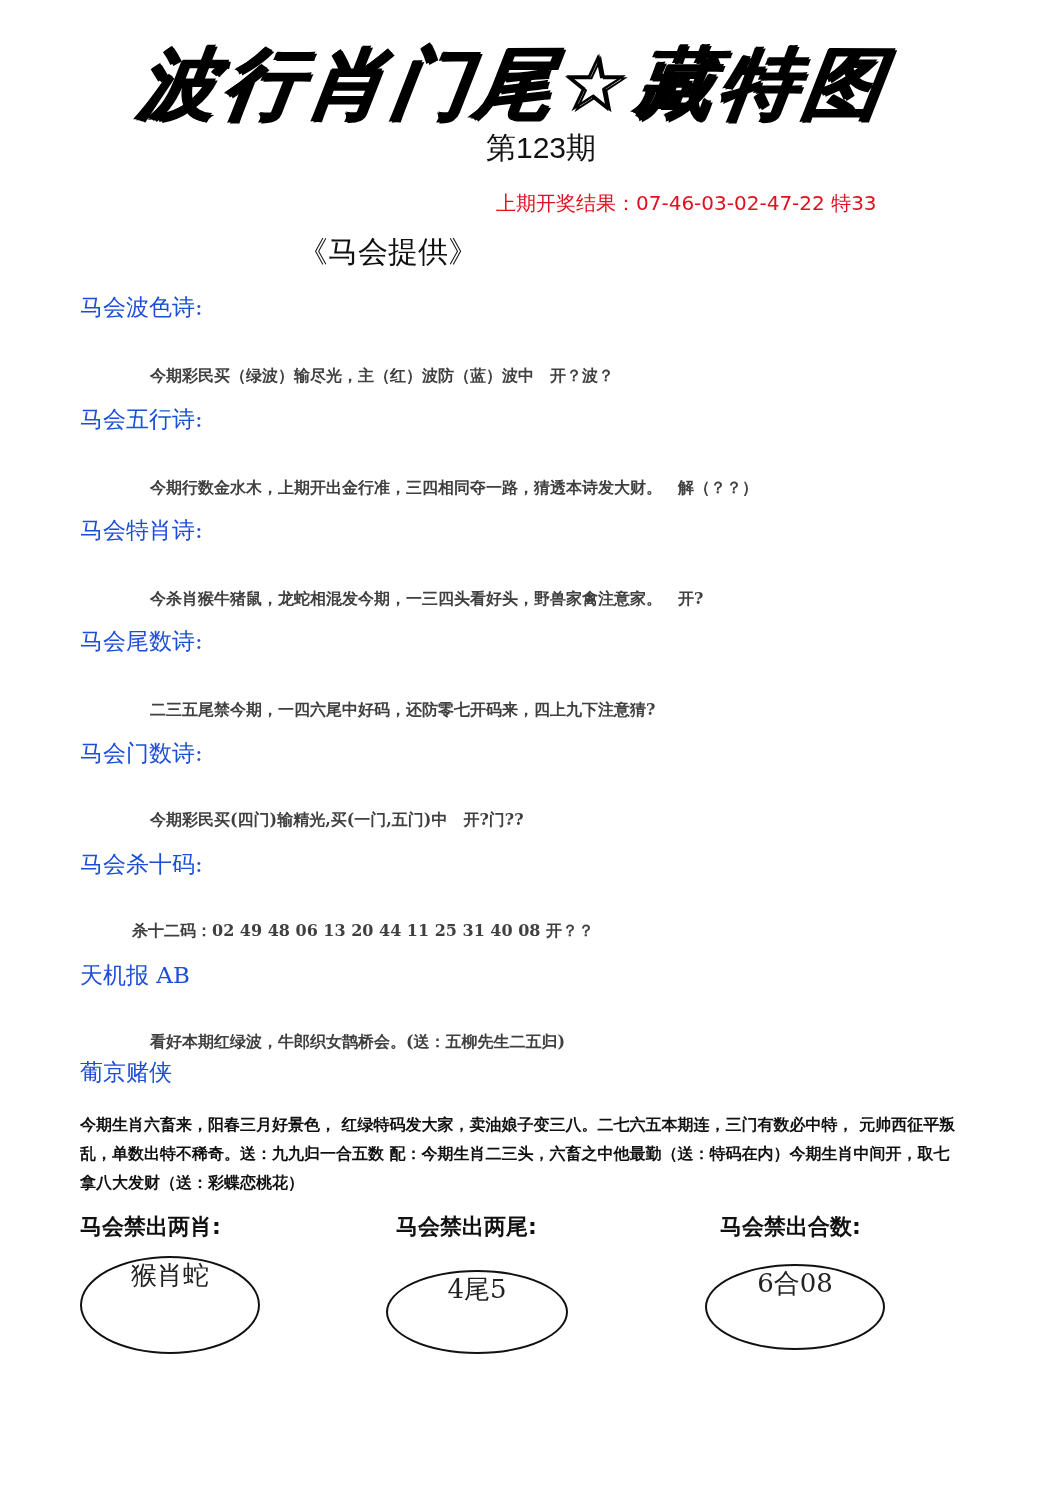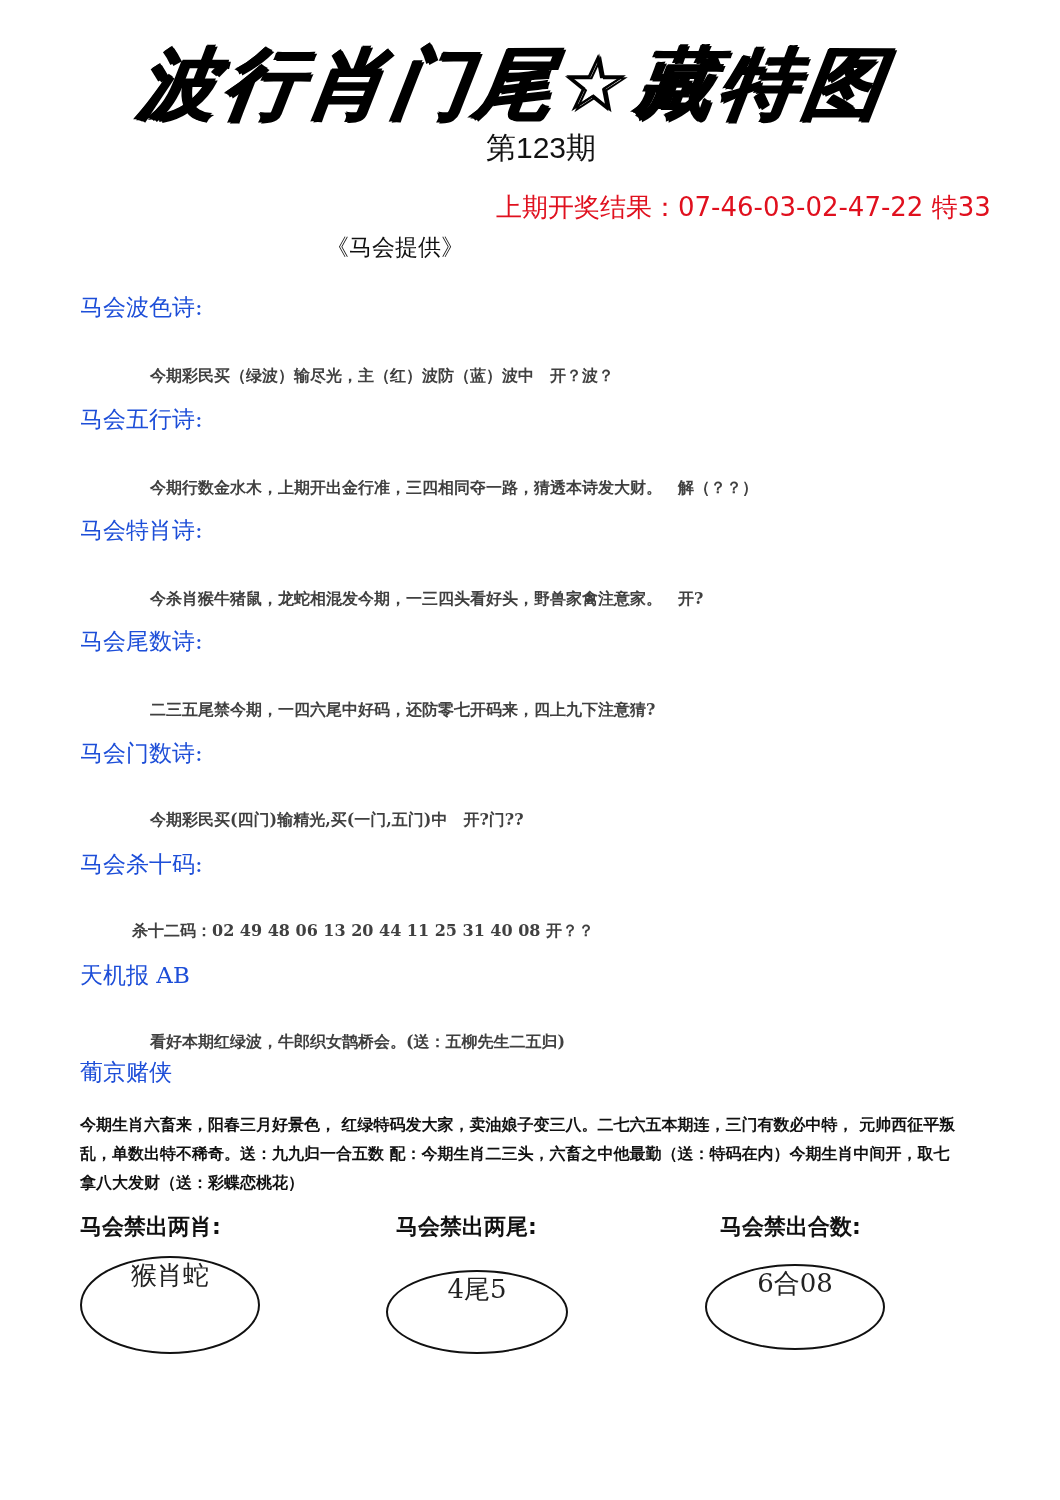--- a/index.html
+++ b/index.html
@@ -4,22 +4,22 @@
   <style>
     html, body { margin: 0; padding: 0; background: #ffffff; }
     body { width: 1060px; height: 1500px; position: relative; overflow: hidden;
            font-family: "DejaVu Serif", "Liberation Serif", serif; color: #111; }
     .abs { position: absolute; white-space: nowrap; }
     .title { left: 140px; top: 28px; width: 740px; height: 110px;
              font-family: "DejaVu Sans", sans-serif; font-weight: 900; font-style: italic;
              font-size: 78px; letter-spacing: 6px; color: #000;
              transform: skewX(-8deg); text-shadow: 2px 2px 0 #000, -1px 1px 0 #000; line-height: 110px; }
     .issue { left: 486px; top: 128px; font-family: "Liberation Sans", sans-serif; font-size: 30px; color: #111; }
-    .result { left: 496px; top: 190px; font-family: "DejaVu Sans", sans-serif; font-size: 26px; color: #e0101e; }
-    .provider { left: 298px; top: 232px; font-size: 23px; color: #111; margin-left: 28px; }
+    .result { left: 496px; top: 190px; font-family: "DejaVu Sans", sans-serif; font-size: 20px; color: #e0101e; }
+    .provider { left: 298px; top: 232px; font-size: 30px; color: #111; }
     .sec-h { left: 80px; font-size: 23px; color: #1d4ed8; font-family: "DejaVu Serif", serif; }
     .poem { font-size: 16px; color: #404040; font-weight: bold; font-family: "DejaVu Serif", serif; }
     .para { left: 80px; top: 1110px; width: 880px; font-size: 16px; line-height: 29px; font-weight: bold;
             white-space: normal; font-family: "DejaVu Sans", sans-serif; color: #111; }
     .ban-h { font-size: 22px; font-family: "DejaVu Sans", sans-serif; font-weight: bold; color: #111; text-align: center; }
     .ellipse { position: absolute; border: 2px solid #111; border-radius: 50%;
                display: flex; align-items: flex-start; justify-content: center;
                font-size: 26px; font-family: "DejaVu Serif", serif; color: #222; }
   </style>
 </head>

